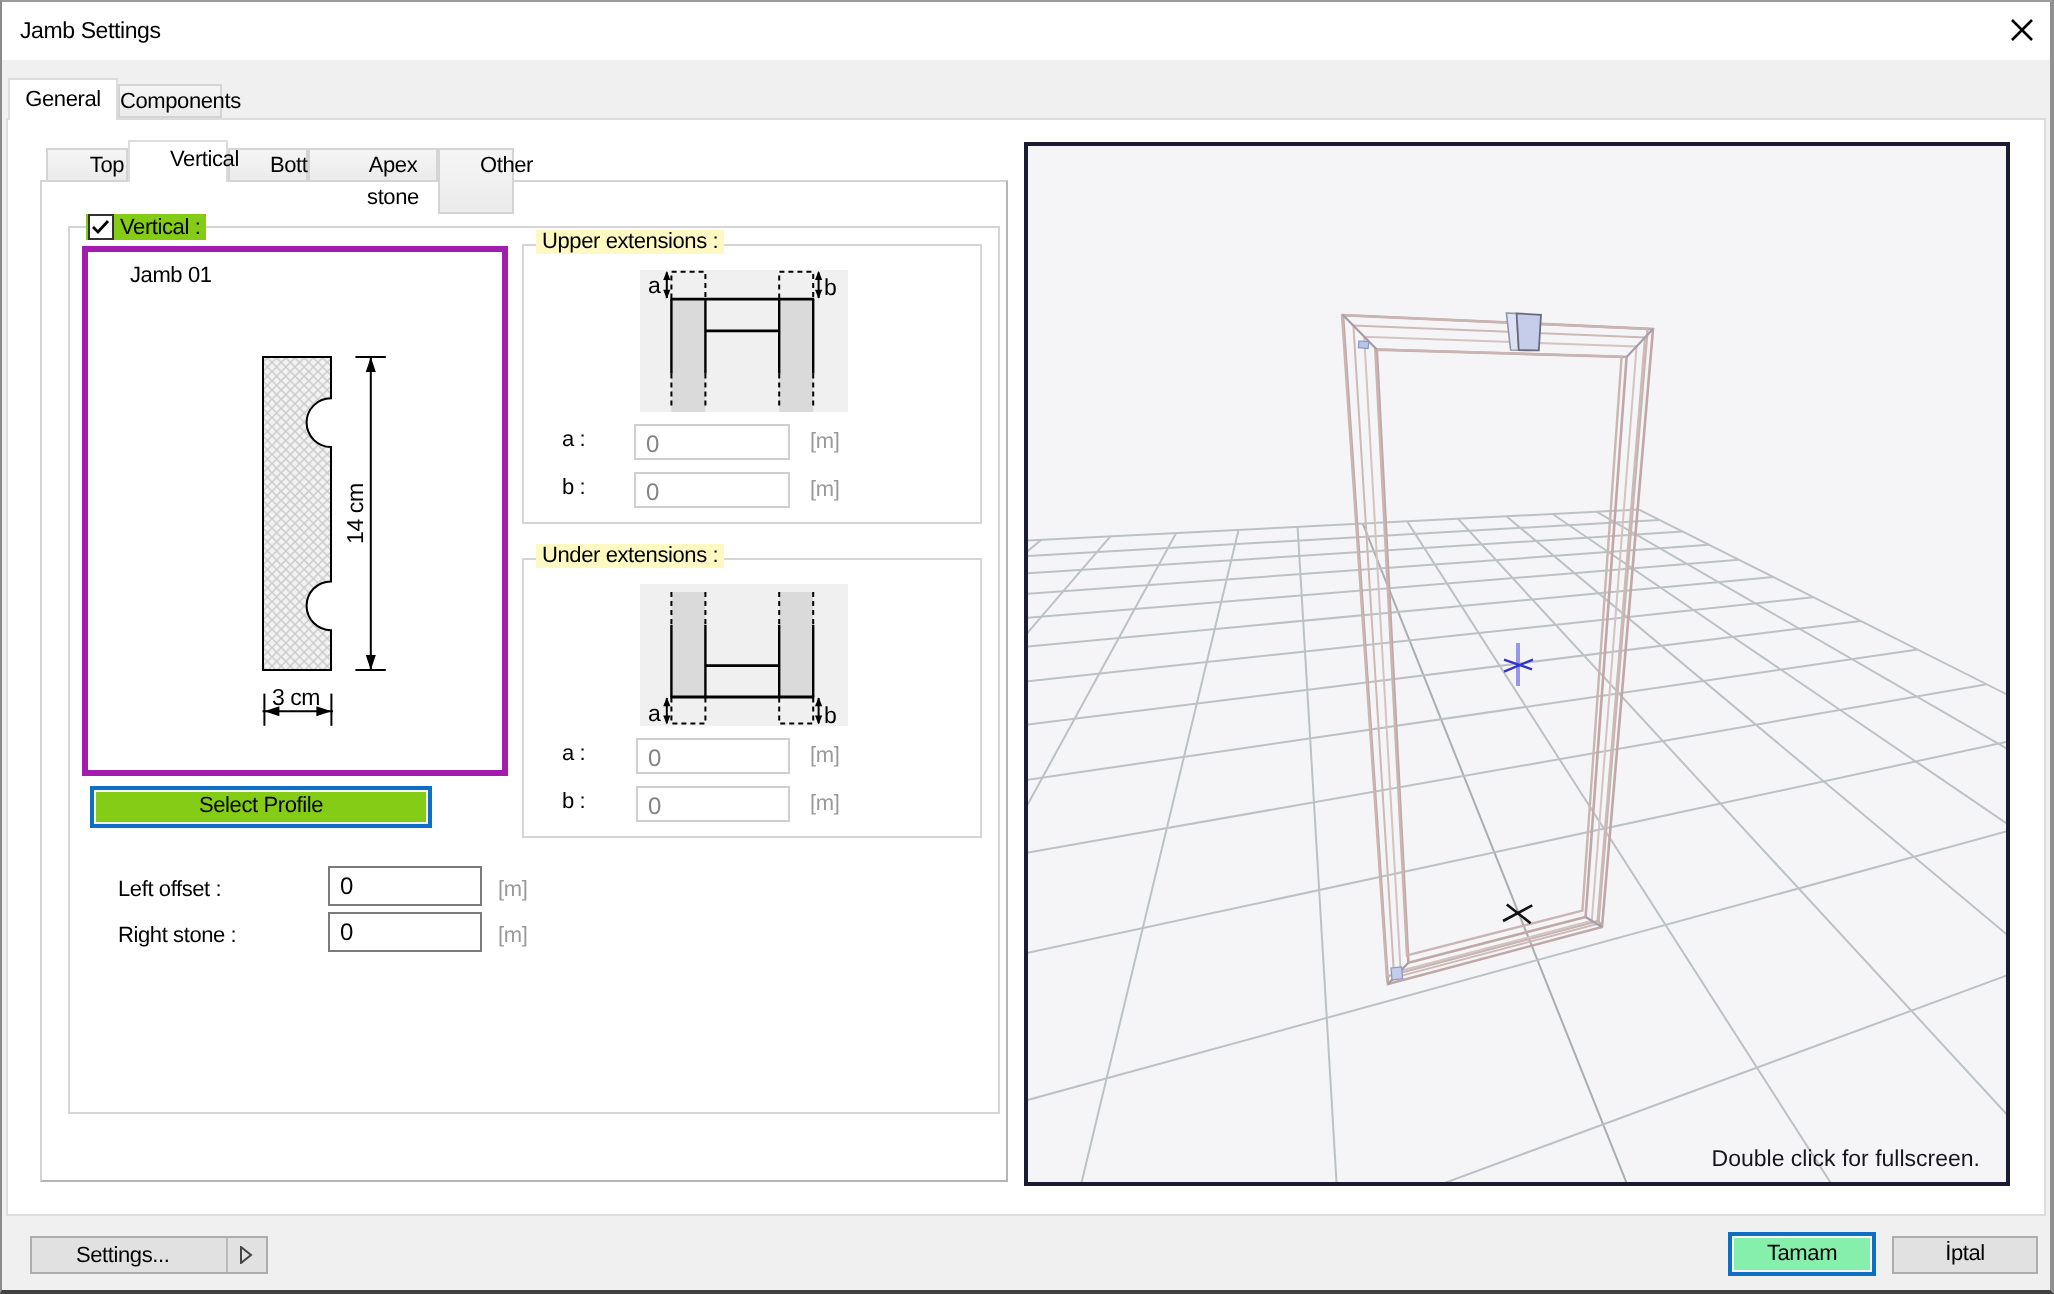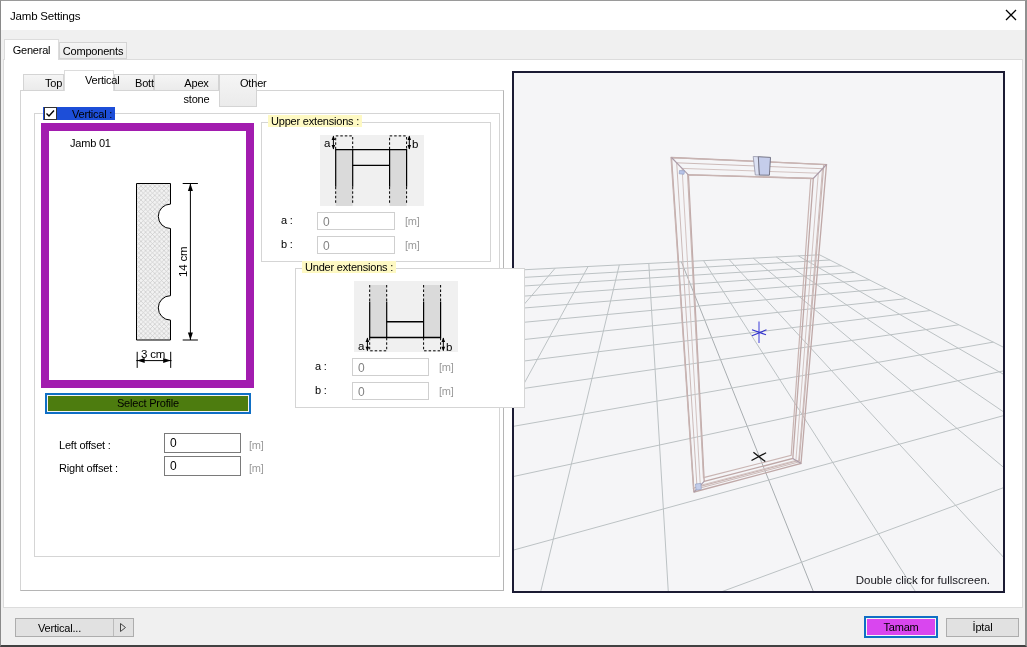--- a/index.html
+++ b/index.html
@@ -9,53 +9,53 @@
 #win { position:absolute; left:0; top:0; width:1027px; height:647px; background:#f0f0f0;
   border-top:1px solid #9a9a9a; border-left:1px solid #8a8a8a; border-right:2px solid #909090; border-bottom:2px solid #414141; }
 #titlebar { position:absolute; left:1px; top:1px; width:1024px; height:29px; background:#fff; }
 #title { position:absolute; left:9px; top:9px; font-size:11.5px; }
 #closex { position:absolute; left:999px; top:3px; width:22px; height:22px; }
 
 #outerpage { position:absolute; left:3px; top:59px; width:1020px; height:549px; background:#fff; border:1px solid #dcdcdc; }
 .tab { position:absolute; border:1px solid #d4d4d4; background:linear-gradient(#f5f5f5,#ebebeb); text-align:center; }
 .tab.sel { background:#fff; border-bottom:none; }
 #tabGeneral { left:4px; top:39px; width:55px; height:21px; background:#fff; border:1px solid #dcdcdc; border-bottom:none; line-height:20px; z-index:3; }
-#tabComponents { left:59px; top:42px; width:68px; height:17px; line-height:17px; z-index:2; }
+#tabComponents { left:59px; top:42px; width:52px; height:17px; line-height:17px; z-index:2; }
 
 #innerpage { position:absolute; left:20px; top:90px; width:484px; height:501px; background:#fff; border:1px solid #d4d4d4; border-right:1px solid #b5b5b5; border-bottom:1px solid #b5b5b5; z-index:4; }
 .itab { position:absolute; border:1px solid #d4d4d4; background:linear-gradient(#f5f5f5,#ebebeb); text-align:center; line-height:16px; z-index:5;padding-left:20px; }
 #itTop { left:23px; top:74px; width:41px; height:17px; }
 #itVertical { left:64px; top:70px; width:50px; height:21px; background:#fff; border:1px solid #dcdcdc; border-bottom:none; line-height:19px; z-index:6; }
 #itBottom { left:114px; top:74px; width:40px; height:17px;text-align:center; }
 #itApex { left:154px; top:74px; width:65px; height:17px; }
 #itOther { left:219px; top:74px; width:38px; height:33px; }
 
 .group { position:absolute; border:1px solid #d5d5d5; }
 .grouplabel { position:absolute; top:-8px; background:#fef9c3; padding:0 3px; }
 #gVertical { left:13px; top:22px; width:466px; height:444px; }
 #gUpper { left:239px; top:30px; width:230px; height:141px; }
 #gUnder { left:239px; top:188px; width:230px; height:139px; }
 
-#cbV { position:absolute; left:8px; top:-7px; background:#1d4ed8; padding:0 3px 0 1px; display:flex; align-items:center; gap:15px; }
+#cbV { position:absolute; left:8px; top:-7px; background:#84cc16; padding:0 3px 0 1px; display:flex; align-items:center; gap:3px; }
 .cbbox { width:13px; height:13px; background:#fff; border:1px solid #333; display:inline-block; position:relative; }
 
-#profbox { position:absolute; left:6px; top:9px; width:213px; height:265px; background:#fff; border:8px solid #a21caf; }
-
-#btnSelProf { position:absolute; left:10px; top:279px; width:206px; height:21px; background:#4d7c0f; border:2px solid #0f6fc5; box-shadow:inset 0 0 0 1px #f5f5f5; text-align:center; line-height:17px; }
+#profbox { position:absolute; left:6px; top:9px; width:213px; height:265px; background:#fff; border:3px solid #a21caf; }
+
+#btnSelProf { position:absolute; left:10px; top:279px; width:171px; height:21px; background:#84cc16; border:2px solid #0f6fc5; box-shadow:inset 0 0 0 1px #f5f5f5; text-align:center; line-height:17px; }
 
 .inp { position:absolute; background:#fff; border:1px solid #7a7a7a; font-size:12px; line-height:18px; padding-left:5px; }
 .inp.dis { border:1px solid #cfcfcf; color:#838383; }
 .munit { position:absolute; color:#9a9a9a; }
 .lbl { position:absolute; }
 
 #panel3d { position:absolute; left:512px; top:71px; width:493px; height:522px; background:#f5f5f7; border:2px solid #1b1b33; }
 
 .btn { position:absolute; background:#e1e1e1; border:1px solid #adadad; text-align:center; }
 #btnFav { left:15px; top:618px; width:119px; height:19px; line-height:17px; text-align:left; }
-#btnTamam { left:864px; top:616px; width:74px; height:22px; border:2px solid #0f6fc5; box-shadow:inset 0 0 0 1px #f5f5f5; line-height:18px; background:#d946ef; }
+#btnTamam { left:864px; top:616px; width:74px; height:22px; border:2px solid #0f6fc5; box-shadow:inset 0 0 0 1px #f5f5f5; line-height:18px; background:#86efac; }
 #btnIptal { left:946px; top:618px; width:73px; height:19px; line-height:17px; }
 </style></head>
 <body>
 <div id="win"></div>
 <div id="titlebar">
     <div id="title">Jamb Settings</div>
 <svg id="closex" width="22" height="22">
       <path d="M6 6 L16 16 M16 6 L6 16" stroke="#000" stroke-width="1.3"></path>
     </svg>
 </div>
@@ -99,21 +99,21 @@
 <line x1="88.2" y1="220.8" x2="88.2" y2="236.9" stroke="#000" stroke-width="1"></line>
 <line x1="121.7" y1="220.8" x2="121.7" y2="236.9" stroke="#000" stroke-width="1"></line>
 <path d="M88.2 229.6 L95.7 227.1 L95.7 232.1 Z" fill="#000"></path>
 <path d="M121.7 229.6 L114.2 227.1 L114.2 232.1 Z" fill="#000"></path>
 </svg>
   </div>
   <div id="btnSelProf">Select Profile</div>
   <div class="lbl" style="left:24px; top:325px;">Left offset :</div>
   <div class="inp" style="left:129px; top:319px; width:77px; height:20px;">0</div>
   <div class="munit" style="left:214px; top:325px;">[m]</div>
-  <div class="lbl" style="left:24px; top:348px;">Right offset :</div>
+  <div class="lbl" style="left:24px; top:348px;">Right stone :</div>
   <div class="inp" style="left:129px; top:342px; width:77px; height:20px;">0</div>
   <div class="munit" style="left:214px; top:348px;">[m]</div>
 
   <div id="gUpper" class="group" style="left:226px; top:8px; width:230px; height:140px; background:#fff;">
     <div class="grouplabel" style="left:6px;">Upper extensions :</div>
     <svg width="104" height="71" style="position:absolute;left:58px;top:12px;">
 <rect x="0" y="0" width="104" height="71" fill="#f0f0f0"></rect>
 <rect x="15.7" y="14.6" width="17" height="56.4" fill="#dadada"></rect>
 <rect x="69.6" y="14.6" width="17" height="56.4" fill="#dadada"></rect>
 <path d="M15.7 14.3 L15.7 0.9 L32.7 0.9 L32.7 14.3" fill="none" stroke="#000" stroke-width="1" stroke-dasharray="2.5,2"></path>
@@ -137,21 +137,21 @@
 <path d="M89.3 0.5 L87.5 5 L91.1 5 Z" fill="#000"></path>
 <path d="M89.3 14.4 L87.5 9.9 L91.1 9.9 Z" fill="#000"></path>
 </svg>
     <div class="lbl" style="left:19px; top:91px;">a :</div>
     <div class="inp dis" style="left:55px; top:89px; width:78px; height:18px;">0</div>
     <div class="munit" style="left:143px; top:92px;">[m]</div>
     <div class="lbl" style="left:19px; top:115px;">b :</div>
     <div class="inp dis" style="left:55px; top:113px; width:78px; height:18px;">0</div>
     <div class="munit" style="left:143px; top:116px;">[m]</div>
   </div>
-  <div id="gUnder" class="group" style="left:226px; top:154px; width:230px; height:140px; background:#fff;margin-left:34px;">
+  <div id="gUnder" class="group" style="left:226px; top:165px; width:230px; height:140px; background:#fff;">
     <div class="grouplabel" style="left:6px;">Under extensions :</div>
     <svg width="104" height="71" style="position:absolute;left:58px;top:12px;">
 <rect x="0" y="0" width="104" height="71" fill="#f0f0f0"></rect>
 <rect x="15.7" y="4" width="17" height="52.5" fill="#dadada"></rect>
 <rect x="69.6" y="4" width="17" height="52.5" fill="#dadada"></rect>
 <line x1="15.7" y1="4" x2="15.7" y2="20.4" stroke="#000" stroke-width="1" stroke-dasharray="2.5,2"></line>
 <line x1="32.7" y1="4" x2="32.7" y2="20.4" stroke="#000" stroke-width="1" stroke-dasharray="2.5,2"></line>
 <line x1="69.6" y1="4" x2="69.6" y2="20.4" stroke="#000" stroke-width="1" stroke-dasharray="2.5,2"></line>
 <line x1="86.6" y1="4" x2="86.6" y2="20.4" stroke="#000" stroke-width="1" stroke-dasharray="2.5,2"></line>
 <line x1="15.7" y1="20.4" x2="15.7" y2="56.5" stroke="#000" stroke-width="1.2"></line>
@@ -230,20 +230,20 @@
 <line x1="759" y1="321.5" x2="759" y2="343" stroke="#9898e8" stroke-width="2"></line>
 <line x1="752" y1="335.8" x2="766.5" y2="329.8" stroke="#3333cc" stroke-width="1.2"></line>
 <line x1="752" y1="329.8" x2="766" y2="334.7" stroke="#3333cc" stroke-width="1.2"></line>
 <line x1="753.4" y1="452.2" x2="765.3" y2="461.6" stroke="#111" stroke-width="1.3"></line>
 <line x1="751.5" y1="460.5" x2="766.1" y2="452.7" stroke="#111" stroke-width="1.3"></line>
 </svg>
 <div style="position:absolute; right:13px; bottom:5px; font-size:11.5px; letter-spacing:0; color:#16161c;">Double click for fullscreen.</div>
 </div>
 
 <div id="btnFav" class="btn">
-    <span style="position:absolute;left:22px;top:1px;">Vertical...</span>
+    <span style="position:absolute;left:22px;top:1px;">Settings...</span>
 <span style="position:absolute;left:97px;top:0px;width:1px;height:17px;background:#bbb;"></span>
 <svg width="8" height="9" style="position:absolute;left:103px;top:4px;">
       <path d="M1.5 0.5 L6.5 4.5 L1.5 8.5 Z" fill="none" stroke="#444" stroke-width="1"></path>
     </svg>
 </div>
 <div id="btnTamam" class="btn">Tamam</div>
 <div id="btnIptal" class="btn">İptal</div>
 
 </body></html>

